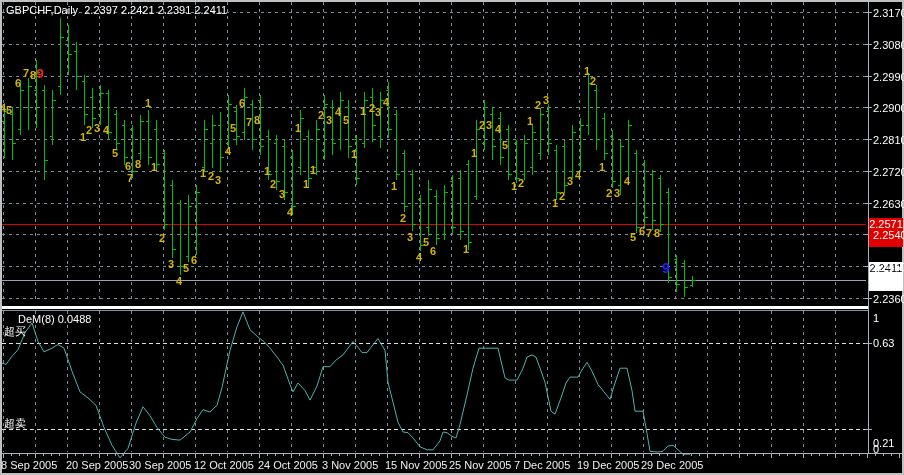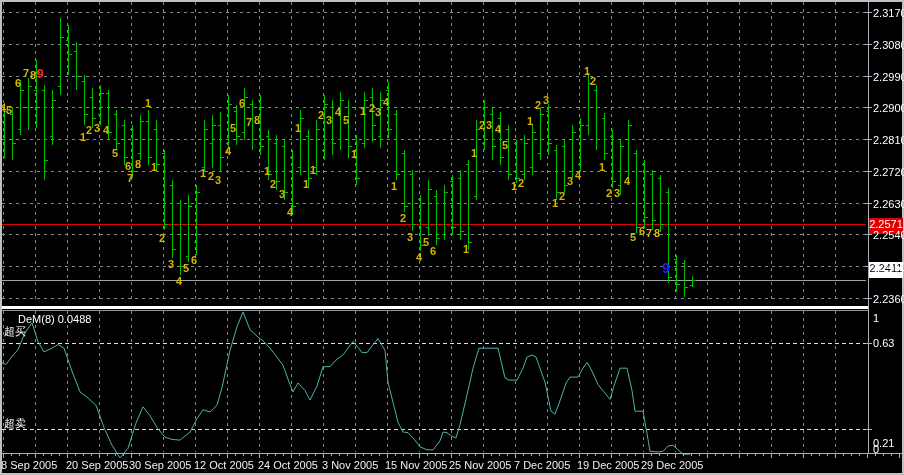--- a/index.html
+++ b/index.html
@@ -9,21 +9,21 @@
   }
   .win svg{position:absolute;left:0;top:0;}
   .ovl{position:absolute;color:#fff;font-size:11px;line-height:12px;white-space:pre;}
   #title{left:6px;top:4px;}
   #dem-label{left:8px;top:313px;padding-left:10px;}
   #ob-label{left:4px;top:326px;font-family:Liberation Mono, monospace;}
   #os-label{left:4px;top:417px;text-align:center;}
   #copyright{left:5px;top:438px;color:#cfcfcf;}
   .pricelbl{left:873px;text-align:left;}
   .datelbl{top:459px;color:#f0f0f0;}
-  .badge{position:absolute;left:869px;width:34px;height:16px;font-size:11px;line-height:12px;text-align:center;}
+  .badge{position:absolute;left:869px;width:34px;height:29px;font-size:11px;line-height:12px;text-align:center;}
   #bid-badge{background:#e00000;color:#fff;top:218px;}
   #close-badge{background:#ffffff;color:#000;top:262px;}
   .hit{position:absolute;background:transparent;}
 </style>
 </head>
 <body>
 
 <div class="win">
   <svg id="cv" width="904" height="475">
       <line x1="3.5" y1="2" x2="3.5" y2="301" stroke="#7d8b98" stroke-width="1" shape-rendering="crispEdges" stroke-dasharray="3 4"></line>
@@ -563,20 +563,21 @@
       <line x1="891.5" y1="454" x2="891.5" y2="456" stroke="#a8b2bc" stroke-width="1" shape-rendering="crispEdges"></line>
       <line x1="899.5" y1="454" x2="899.5" y2="458" stroke="#a8b2bc" stroke-width="1" shape-rendering="crispEdges"></line>
       <rect x="1" y="1" width="902" height="473" fill="none" stroke="#c0c0c0" stroke-width="2"></rect>
     </svg>
 
   <div class="hit" style="left:0;top:0;width:868px;height:306px;"></div>
   <div class="hit" style="left:0;top:311px;width:868px;height:142px;"></div>
   <div class="hit" style="left:868px;top:0;width:36px;height:453px;"></div>
   <div class="hit" style="left:0;top:453px;width:904px;height:22px;"></div>
 
+  <div id="title" class="ovl">GBPCHF,Daily  2.2397 2.2421 2.2391 2.2411</div>
 
   <div id="dem-label" class="ovl"><span>DeM(8)</span> <span>0.0488</span></div>
 
   <div id="ob-label" class="ovl">超买</div>
   <div id="os-label" class="ovl">超卖</div>
 
 
   <div id="bid-badge" class="badge">2.2571</div>
   <div id="close-badge" class="badge">2.2411</div>
 <div class="ovl pricelbl" style="top: 6.5px;">2.3170</div>

